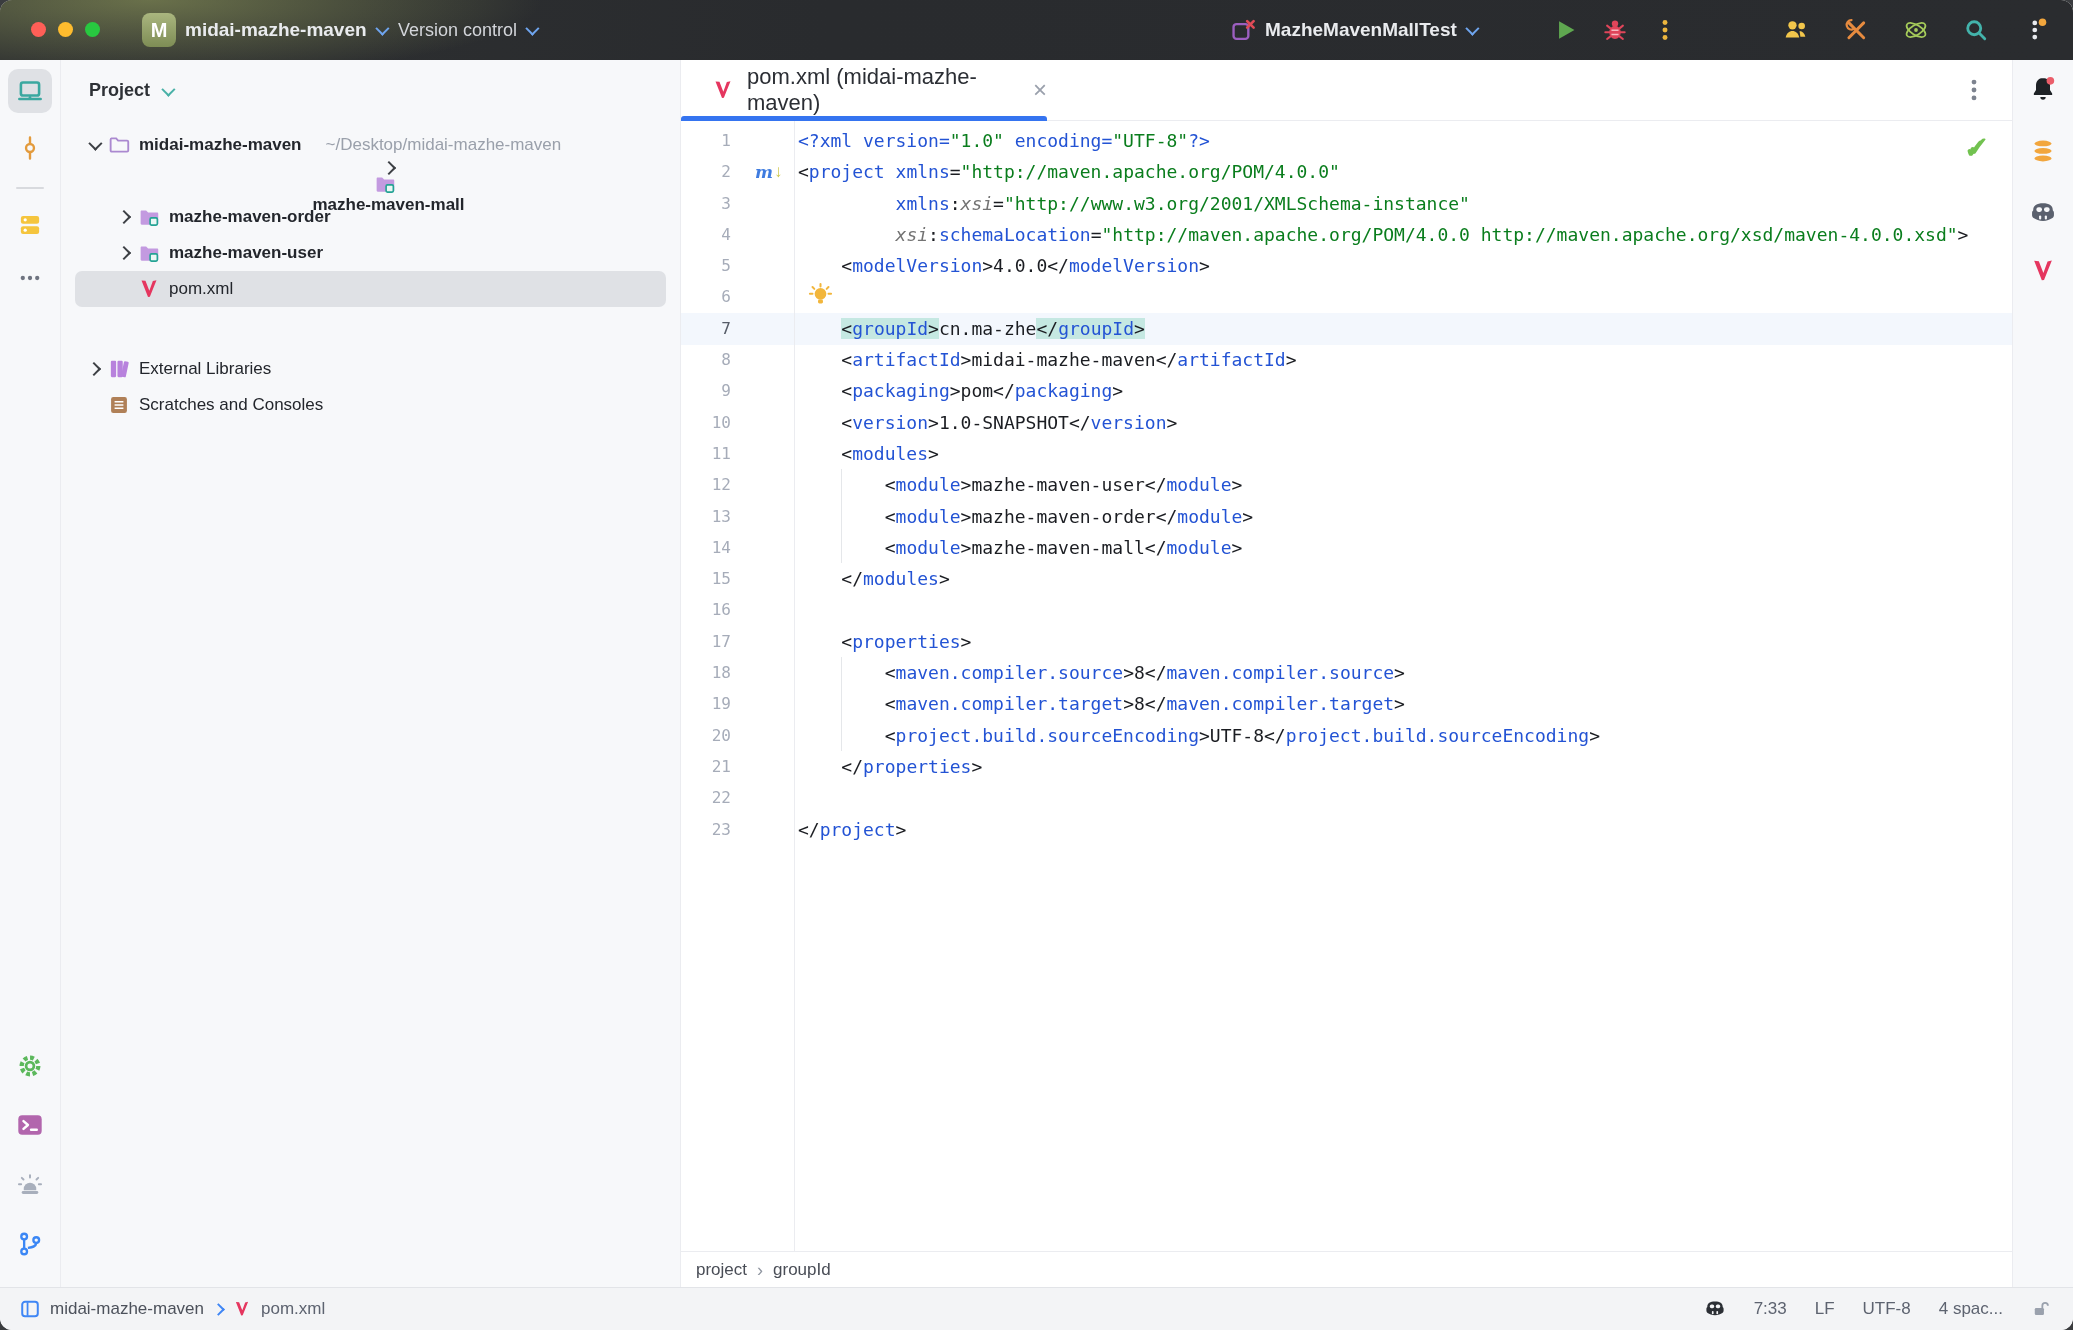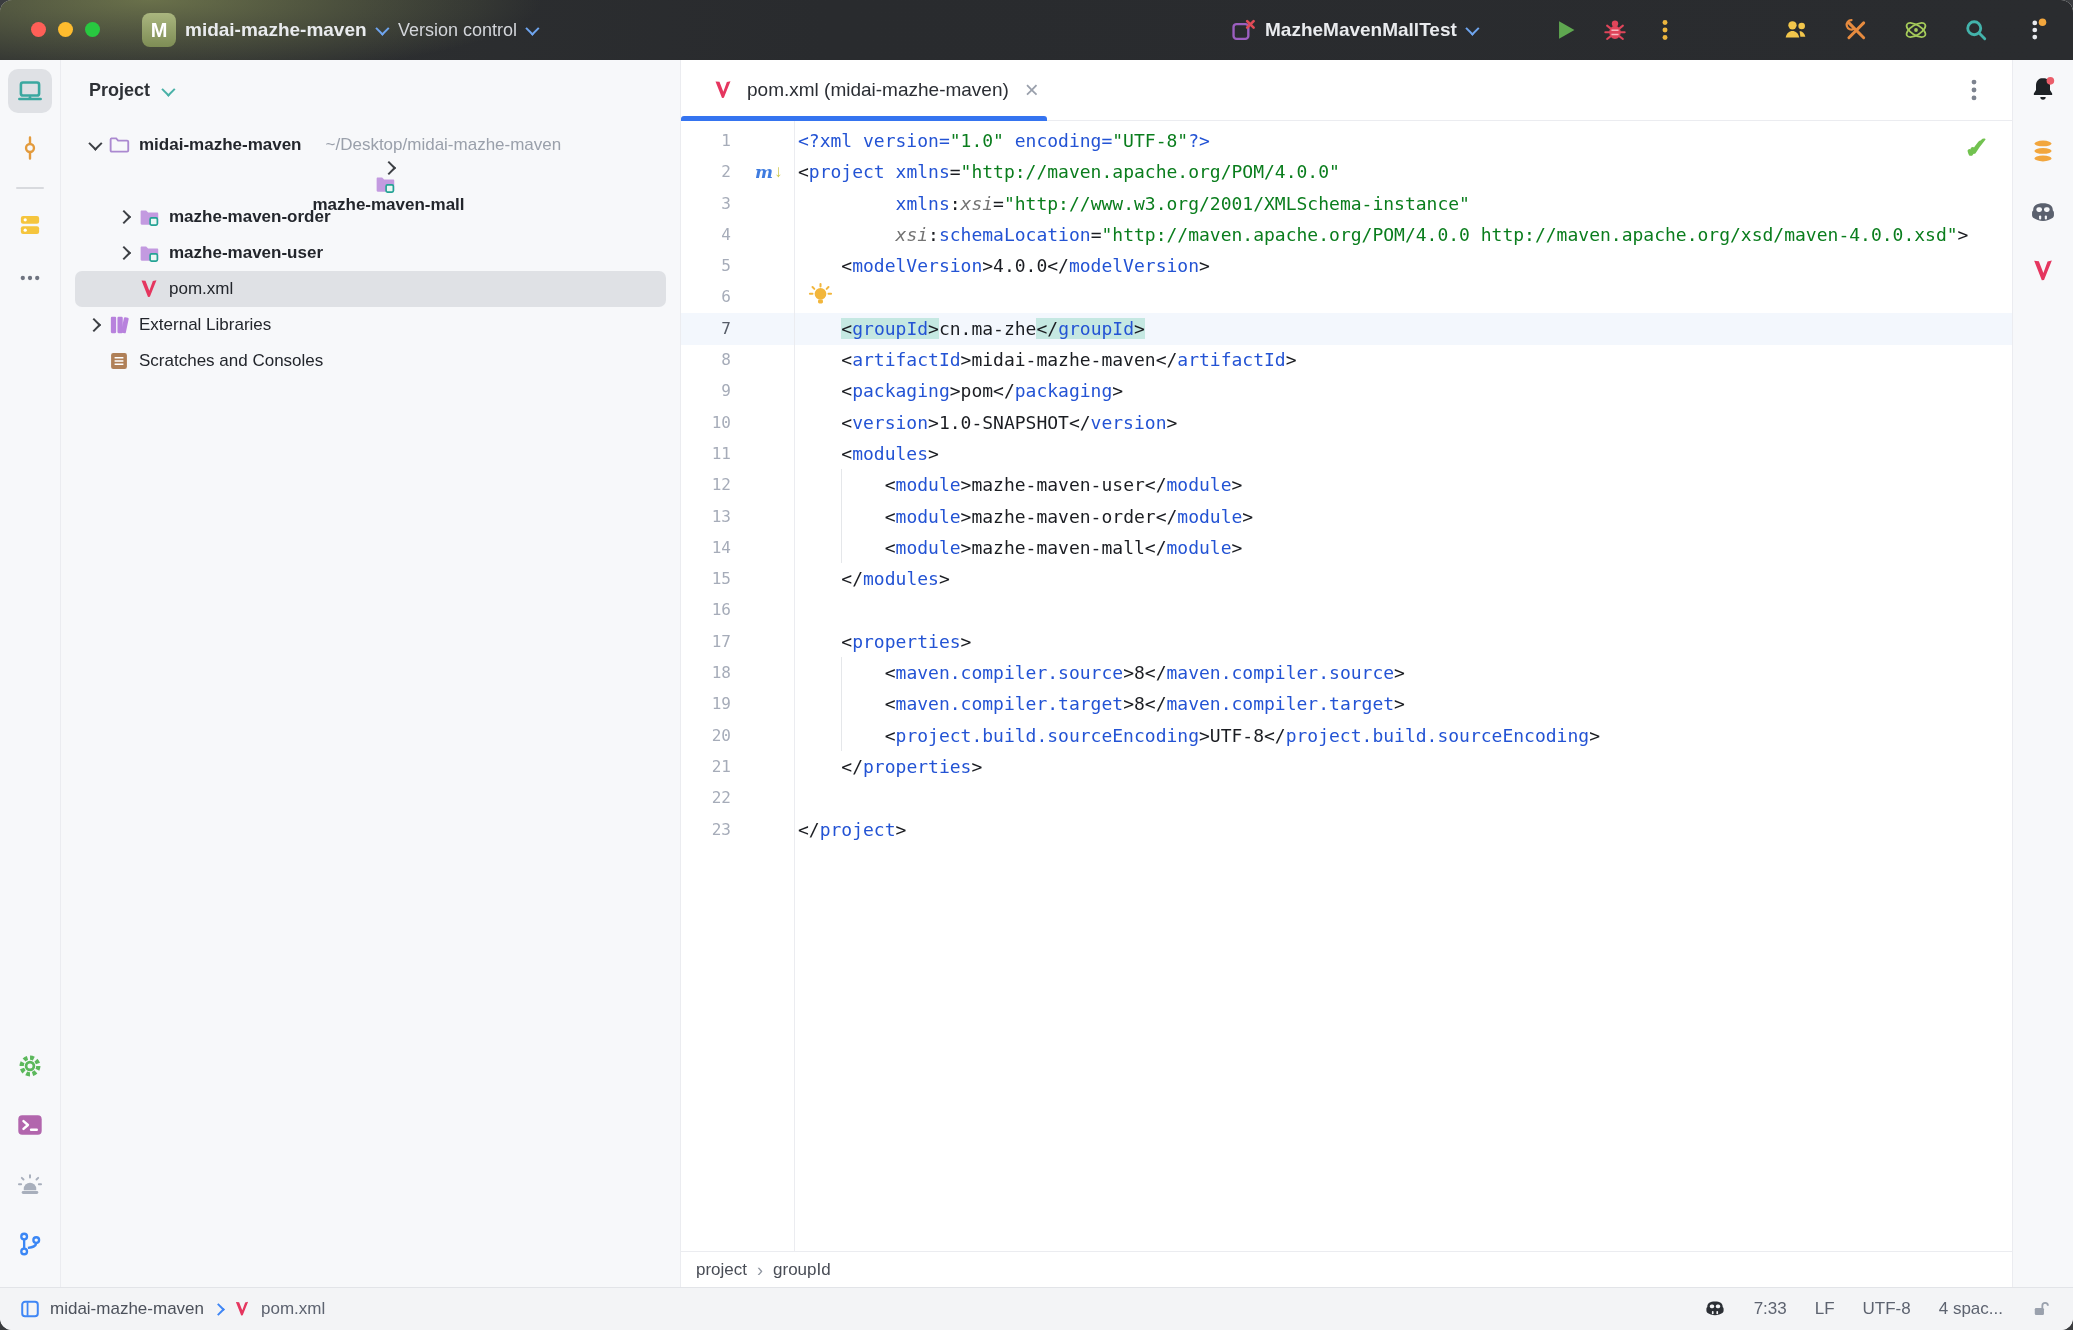--- a/index.html
+++ b/index.html
@@ -39,21 +39,21 @@
   .t-ch{width:26px;display:flex;justify-content:center;flex:none;}
   .t-icon{width:24px;height:22px;flex:none;margin-right:8px;}
   .t-label{font-weight:700;white-space:nowrap;}
   .t-label.normal{font-weight:400;}
   .t-path{color:#9aa0ab;margin-left:24px;font-weight:400;white-space:nowrap;}
   
   #editor-col{position:absolute;left:681px;top:60px;right:61px;bottom:42px;background:#fff;}
   #tabbar{position:absolute;left:0;right:0;top:0;height:60px;background:#fff;border-bottom:1px solid #ebecf0;}
   #tab1{position:absolute;left:0;top:0;width:366px;height:60px;display:flex;align-items:center;}
   #tab1 .t-icon{margin:0 12px 0 30px;}
-  #tab-title{font-size:19px;color:#2b2e34;}
+  #tab-title{font-size:22px;color:#2b2e34;}
   #tab-close{margin-left:16px;font-size:24px;color:#9aa0ac;line-height:1;}
   #tab-underline{position:absolute;left:0;bottom:-1px;width:366px;height:5px;background:#3574f0;border-radius:3px 3px 0 0;}
   #tab-kebab{position:absolute;right:24px;top:16px;width:28px;height:28px;display:flex;align-items:center;justify-content:center;}
   #editor{position:absolute;left:0;right:0;top:61px;bottom:36px;overflow:hidden;}
   #cur-line{position:absolute;left:0;right:0;top:192px;height:32px;background:#f3f7fd;}
   #gutter-sep{position:absolute;left:113px;top:0;bottom:0;width:1px;background:#ebecf0;}
   #gutter{position:absolute;left:0;top:4px;width:113px;}
   .gnum{height:31.3px;line-height:31.3px;text-align:right;padding-right:63px;
     font-family:"DejaVu Sans Mono",monospace;font-size:16px;color:#a6acb9;}
   .gnum.cur{color:#565c68;}
@@ -289,21 +289,21 @@
             </svg></span>
           <span class="t-label">mazhe-maven-user</span>
         </div>
         <div class="trow sel" style="padding-left: 36px;">
           <span class="t-ch"></span>
           <span class="t-icon"><svg viewBox="0 0 20 20" width="100%" height="100%">
               <path d="M3.2 2.2l5.9 15 1.7-.2L16.8 2l-3.3.7-3.2 8.8-3.5-9z" fill="#e5365f"></path>
             </svg></span>
           <span class="t-label normal">pom.xml</span>
         </div>
-        <div class="trow" style="padding-left: 6px;">
+        <div class="trow" style="padding-left: 6px; margin-top: 44px;">
           <span class="t-ch">
             <span class="chev gray right"></span>
           </span>
           <span class="t-icon"><svg viewBox="0 0 20 20" width="100%" height="100%">
               <g fill="#b882dd">
                 <rect x="2.6" y="2.6" width="4.8" height="14.8" rx="1"></rect>
                 <rect x="8.6" y="2.6" width="4.8" height="14.8" rx="1"></rect>
                 <rect x="13.2" y="3" width="4.4" height="14.4" rx="1" transform="rotate(12 15.4 10)"></rect>
               </g>
             </svg></span>

